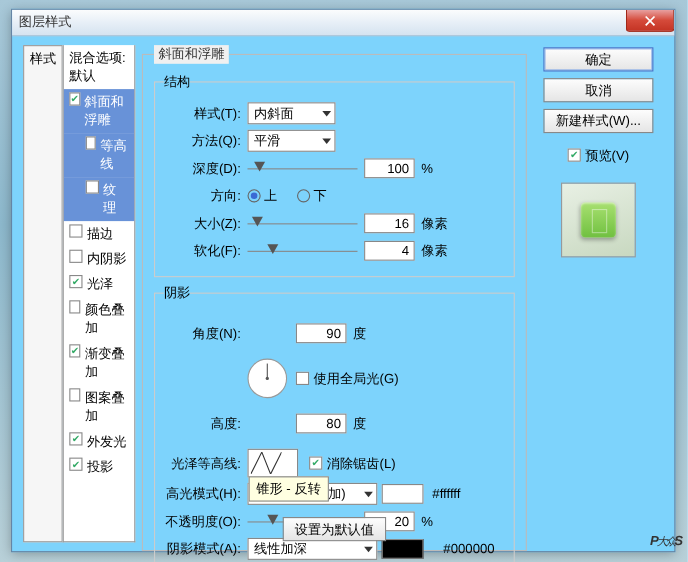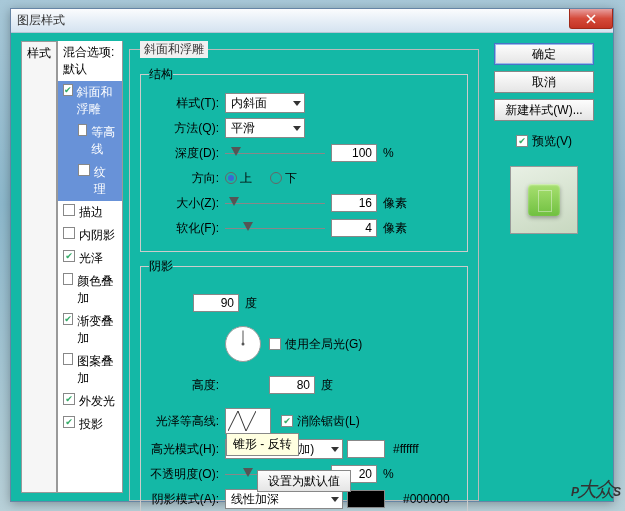--- a/index.html
+++ b/index.html
@@ -1,17 +1,17 @@
 <!DOCTYPE html>
 <html><head>
 <meta charset="utf-8">
 <style>
 *{box-sizing:border-box;margin:0;padding:0;font-family:"Microsoft YaHei","SimSun",sans-serif;font-size:12px}
 body{background:linear-gradient(180deg,#a8c8d8 0%,#8db8cc 40%,#b8d0d8 100%);width:625px;height:511px;overflow:hidden;position:relative}
-.window{position:absolute;left:10px;top:8px;width:604px;height:494px;background:#14b8a6;border:1px solid #6585a5;box-shadow:0 2px 10px rgba(0,0,0,.3)}
+.window{position:absolute;left:10px;top:8px;width:604px;height:494px;background:#7dd3fc;border:1px solid #6585a5;box-shadow:0 2px 10px rgba(0,0,0,.3)}
 .titlebar{height:24px;background:linear-gradient(180deg,#fbfcfd 0%,#e7eff7 50%,#d5e3f0 100%);border-bottom:1px solid #b5c5d5;display:flex;align-items:center;padding-left:6px;position:relative}
 .titlebar-text{color:#333}
 .close-btn{position:absolute;right:0;top:0;width:44px;height:20px;background:linear-gradient(180deg,#e8a0a0 0%,#d54a3a 50%,#c43424 100%);border:1px solid #a02818;border-top:none;border-radius:0 0 3px 3px;display:flex;align-items:center;justify-content:center;color:#fff;font-weight:bold;cursor:pointer}
 .body{display:flex;padding:8px 10px;height:calc(100% - 24px);gap:6px}
 .left-col{width:102px;display:flex;flex-direction:row}
 .left-head{border:1px solid #999;border-bottom:1px solid #999;background:#f6f6f6;padding:3px 5px}
 .left-list{border:1px solid #999;border-top:none;flex:1;background:#fff}
 .li{padding:3px 5px;display:flex;gap:4px;cursor:pointer}
 .li.sel{background:#6892d8;color:#fff}
 .li.sub{padding-left:20px}
@@ -40,21 +40,21 @@
 .curve-box svg{width:28px;height:20px}
 .tooltip{position:absolute;top:24px;left:0;background:#ffffe1;border:1px solid #888;padding:2px 6px;white-space:nowrap;z-index:10}
 .swatch{width:38px;height:18px;border:1px solid #888;display:inline-block}
 .btn{height:22px;border:1px solid #888;background:linear-gradient(180deg,#fdfdfd,#e5e5e5);border-radius:0;padding:0 10px;cursor:pointer;display:flex;align-items:center;justify-content:center;min-width:82px}
 .btn.def{border:1px solid #4a72c8;box-shadow:0 0 0 1px #9ab8e8 inset}
 .bottom-btns{position:absolute;bottom:8px;left:0;right:0;display:flex;justify-content:center;gap:10px}
 .preview-box{width:68px;height:68px;border:1px solid #999;background:linear-gradient(160deg,#e8f0e4,#c8d8c0);display:flex;align-items:center;justify-content:center;margin-top:4px}
 .preview-inner{width:32px;height:32px;background:linear-gradient(180deg,#a8e070,#70c040);border-radius:4px;box-shadow:inset 0 1px 2px rgba(255,255,255,.6),0 2px 4px rgba(0,0,0,.3);position:relative}
 .preview-inner::after{content:"";position:absolute;left:10px;top:6px;width:12px;height:20px;border:1px solid rgba(255,255,255,.4)}
 .watermark{position:absolute;right:6px;bottom:6px;font-family:"Brush Script MT",cursive;font-size:38px;color:#333;font-style:italic;font-weight:bold;pointer-events:none;letter-spacing:-2px}
-.watermark small{font-size:20px;font-weight:normal}
+.watermark small{font-size:10px;font-weight:normal}
 </style>
 </head>
 <body>
 
 <div class="window">
   <div class="titlebar">
     <span class="titlebar-text">图层样式</span>
     <div class="close-btn">
       <svg width="10" height="10" viewBox="0 0 10 10">
           <path d="M1 1L9 9M9 1L1 9" stroke="#fff" stroke-width="1.6"></path>
@@ -169,20 +169,21 @@
                 <div class="thumb" style="left:18px"></div>
               </div>
             <div class="numbox">4</div>
             <span class="unit">像素</span>
             </div>
         </fieldset>
 
         <fieldset class="inner-fs">
           <legend>阴影</legend>
           <div class="row">
+              <span class="lbl">角度(N):</span>
             <div class="angle" style="visibility:hidden"></div>
             <div class="numbox">90</div>
             <span class="unit">度</span>
             </div>
           <div class="row">
               <span class="lbl"></span>
             <div class="angle">
                 <div class="nd"></div>
                 <div class="ctr"></div>
               </div>

